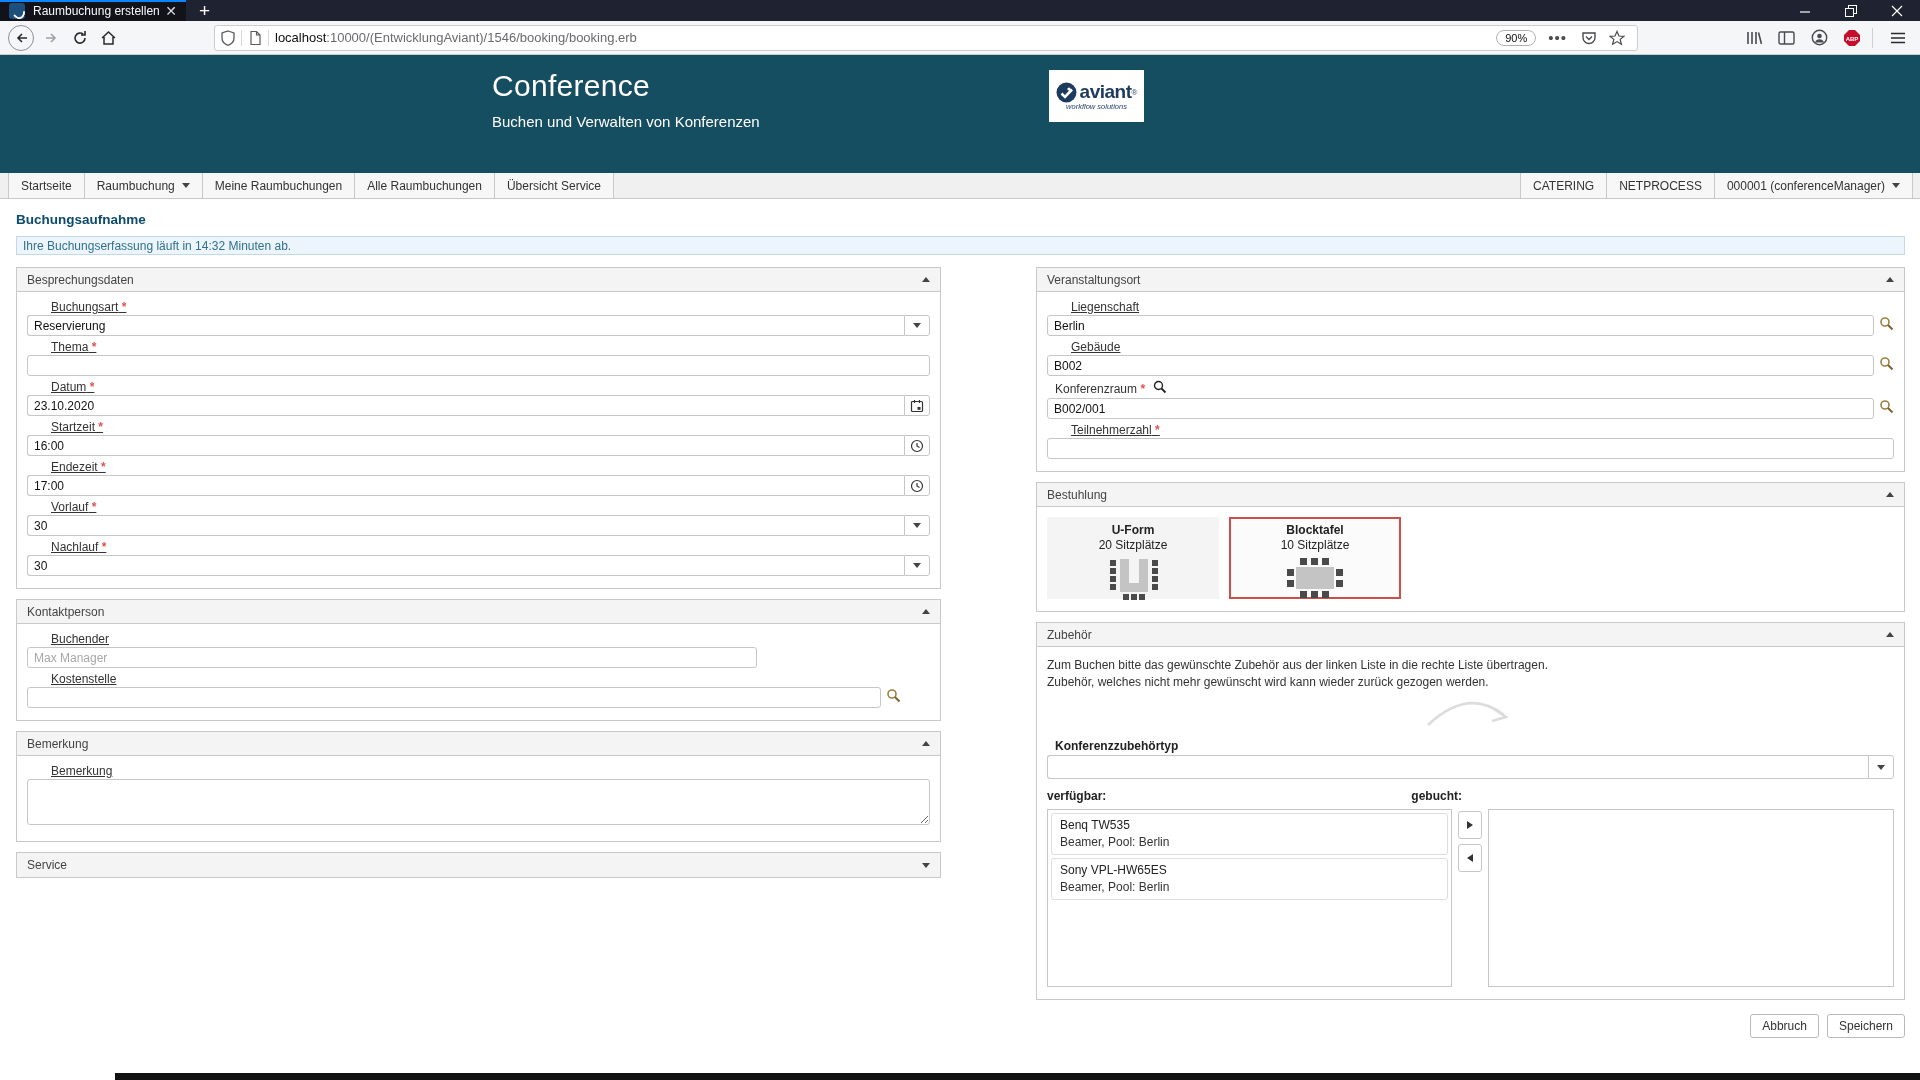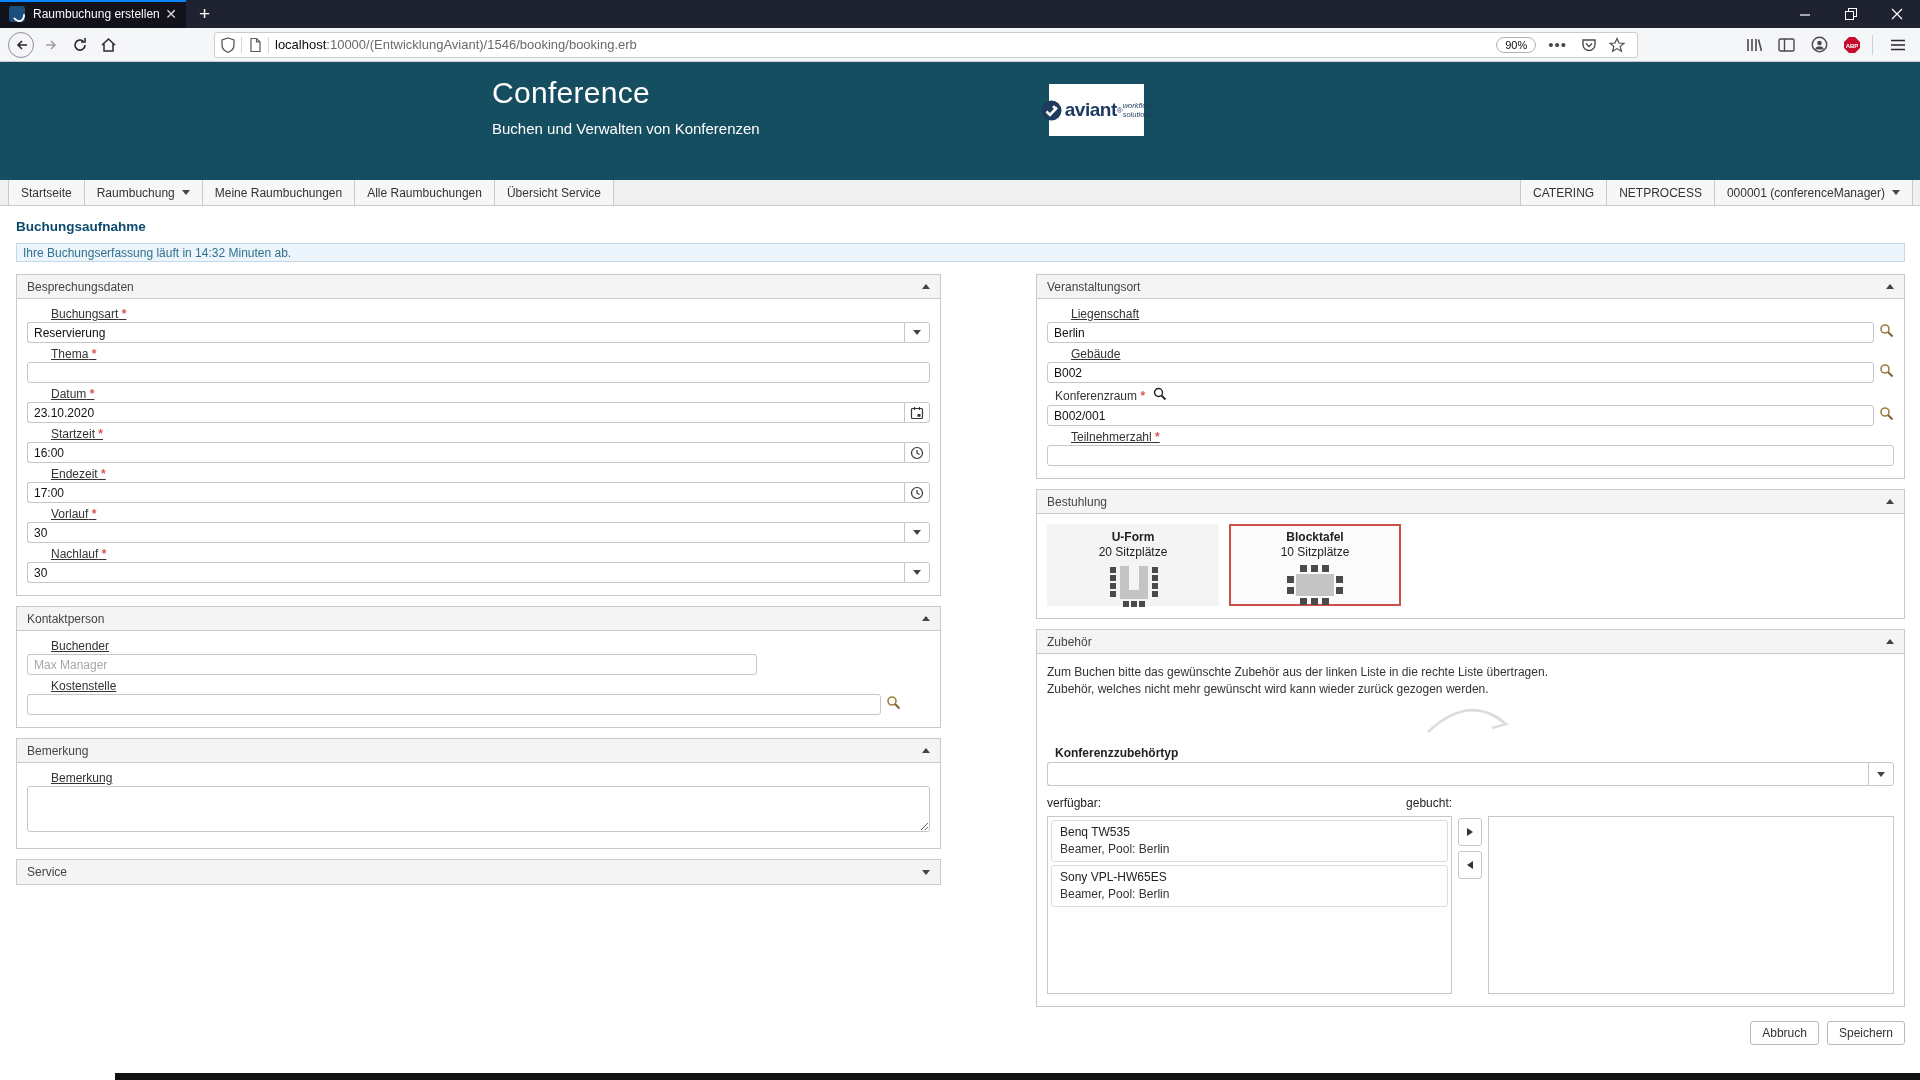--- a/index.html
+++ b/index.html
@@ -1,20 +1,20 @@
 <!DOCTYPE html>
 <html><head>
 <meta charset="utf-8">
 <style>
   * { box-sizing: border-box; }
   html,body { margin:0; padding:0; width:1920px; height:1080px; overflow:hidden;
     font-family:"Liberation Sans", sans-serif; background:#fff; }
 
   
-  .titlebar { height:28px; background:#1e2231; display:flex; align-items:stretch; }
+  .titlebar { height:21px; background:#1e2231; display:flex; align-items:stretch; }
   .tab { width:186px; background:#12121b; display:flex; align-items:center; padding:0 9px; position:relative; }
   .tab::before { content:""; position:absolute; top:0; left:0; right:0; height:2px; background:#0a84ff; }
   .favicon { width:16px; height:16px; border-radius:3px; background:#1d4f7c; margin-right:8px; position:relative; flex:none; }
   .favicon::after { content:""; position:absolute; left:4px; top:4px; width:8px; height:8px; border-radius:50%;
     border:2px solid #fff; border-top-color:transparent; border-left-color:transparent; transform:rotate(25deg); }
   .tab-title { color:#f9f9fa; font-size:12px; flex:1; white-space:nowrap; overflow:hidden; }
   .tab-close { color:#d7d7db; font-size:14px; margin-left:6px; line-height:1; }
   .newtab { color:#f9f9fa; font-size:19px; padding:0 13px; display:flex; align-items:center; font-weight:300; }
   .win-controls { margin-left:auto; display:flex; }
   .win-controls .wbtn { width:46px; display:flex; align-items:center; justify-content:center; }
@@ -32,21 +32,21 @@
   .zoom-badge { border:1px solid #b1b1b3; border-radius:10px; padding:1px 8px; font-size:11px; color:#0c0c0d; margin-right:10px; background:#fff; }
   .url-dots { color:#4a4a4f; font-size:15px; margin:0 8px 0 2px; letter-spacing:1px; }
   .tb-right { margin-left:auto; display:flex; align-items:center; }
   .tb-right .tb-icon { margin-left:5px; }
   .tb-sep { width:1px; height:20px; background:#d0d0d4; margin:0 6px; }
 
   
   .appheader { height:118px; background:#164e61; position:relative; color:#fff; }
   .app-title { position:absolute; left:492px; top:14px; font-size:30px; font-weight:400; letter-spacing:0.3px; }
   .app-subtitle { position:absolute; left:492px; top:58px; font-size:15px; font-weight:400; }
-  .logo-box { position:absolute; left:1049px; top:22px; width:95px; height:52px; background:#fff; display:flex; align-items:center; justify-content:center; }
+  .logo-box { position:absolute; left:1049px; top:15px; width:95px; height:52px; background:#fff; display:flex; flex-direction:column; align-items:center; justify-content:center; }
   .logo-row { display:flex; align-items:center; }
   .logo-name { color:#1d3a5f; font-size:19px; font-weight:bold; margin-left:3px; letter-spacing:-0.5px; }
   .logo-reg { color:#1d3a5f; font-size:8px; vertical-align:top; }
   .logo-tagline { color:#1d3a5f; font-size:7.5px; font-style:italic; margin-top:-1px; }
 
   
   .navbar { height:26px; background:#f0f0f0; border-bottom:1px solid #c9c9c9; display:flex; align-items:stretch; padding:0 8px; }
   .nav-item { display:flex; align-items:center; padding:0 12px; font-size:12px; color:#333;
     background:#f7f7f7; border:1px solid #c9c9c9; border-top:none; border-bottom:none; margin-right:-1px; cursor:pointer; }
   .nav-spacer { flex:1; }
@@ -87,21 +87,21 @@
   .seat-card.selected { border:2px solid #cc4f4a; padding-top:4px; background:#fbfbfb; }
   .seat-name { font-size:12px; font-weight:bold; color:#222; }
   .seat-count { font-size:12px; color:#222; margin-top:1px; }
   .seat-icon { margin-top:3px; }
 
   
   .hint { font-size:12px; color:#333; line-height:17px; }
   .arrow-wrap { height:36px; margin-left:375px; margin-top:4px; }
   .ztype-label { font-size:12px; font-weight:bold; color:#222; margin:8px 0 2px 8px; }
   .zlists-labels { display:flex; margin-top:10px; }
-  .zlists-labels div { font-size:12px; font-weight:normal; color:#222; }
+  .zlists-labels div { font-size:12px; font-weight:bold; color:#222; }
   .zl-booked { margin-left:305px; }
   .zlists { display:flex; margin-top:6px; }
   .listbox { border:1px solid #c6c6c6; background:#fff; height:178px; overflow:auto; }
   .listbox.avail { width:405px; }
   .listbox.booked { flex:1; }
   .transfer-col { width:36px; display:flex; flex-direction:column; align-items:center; gap:5px; padding-top:2px; flex:none; }
   .tbtn { width:24px; height:28px; border:1px solid #c6c6c6; border-radius:3px; background:#fff; display:flex; align-items:center; justify-content:center; cursor:pointer; }
   .tri-r { width:0; height:0; border-top:4px solid transparent; border-bottom:4px solid transparent; border-left:6px solid #333; }
   .tri-l { width:0; height:0; border-top:4px solid transparent; border-bottom:4px solid transparent; border-right:6px solid #333; }
   .zitem { border:1px solid #ddd; border-radius:3px; margin:3px; padding:4px 8px 5px; cursor:pointer; }

